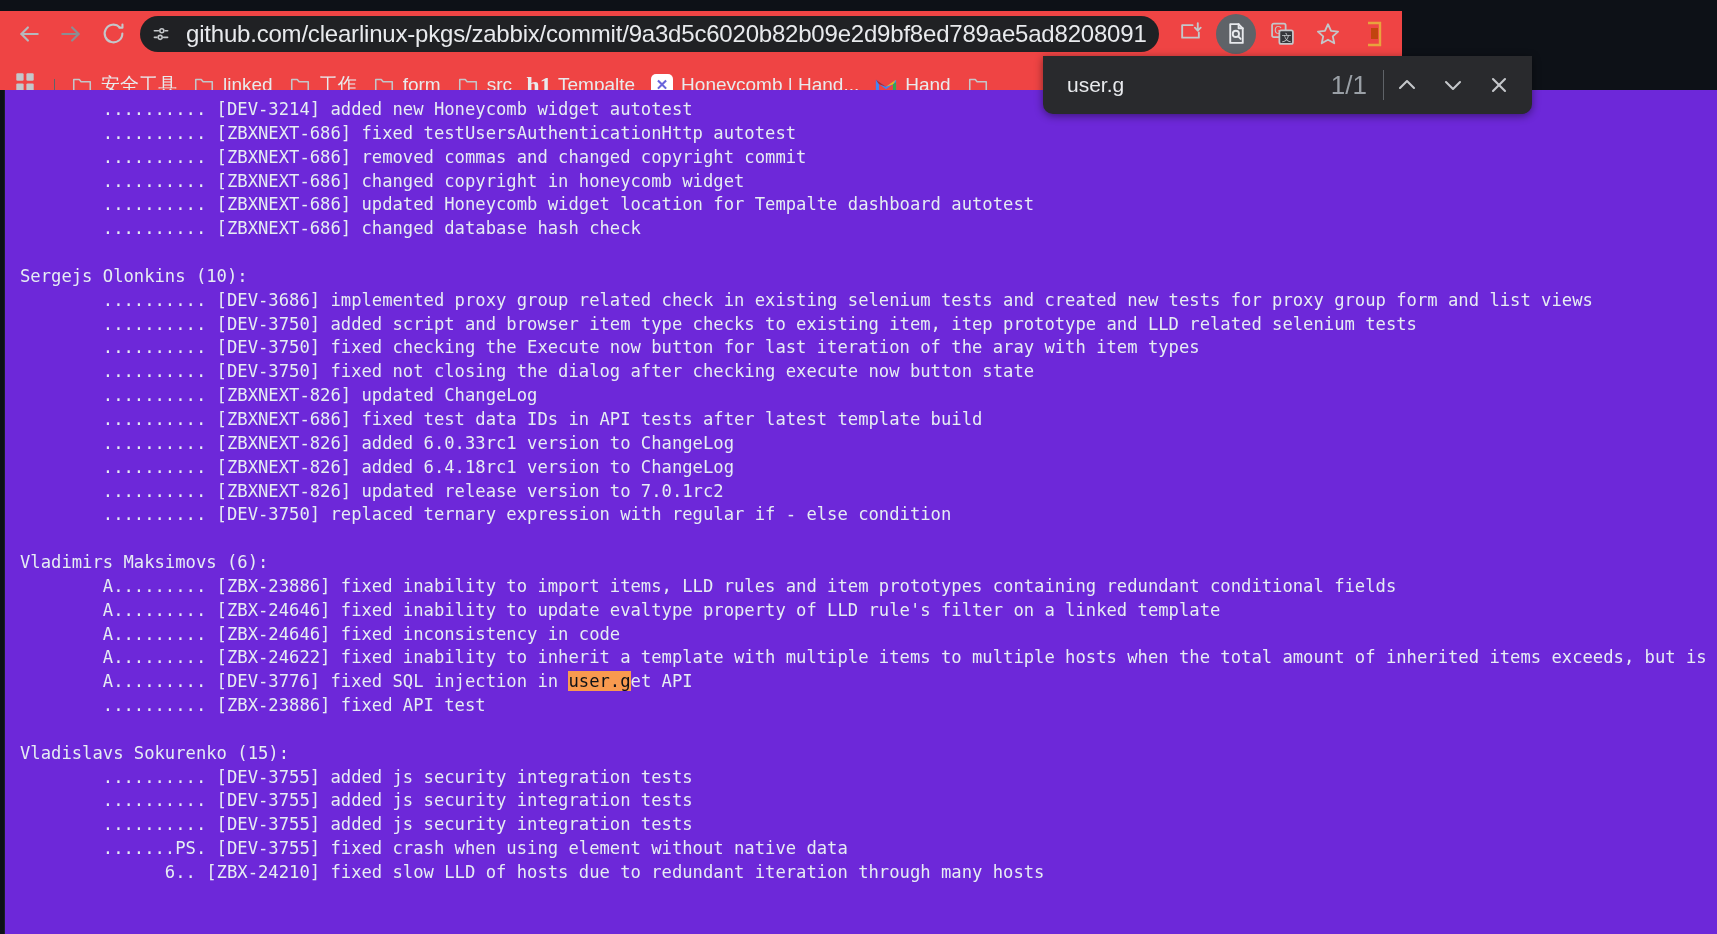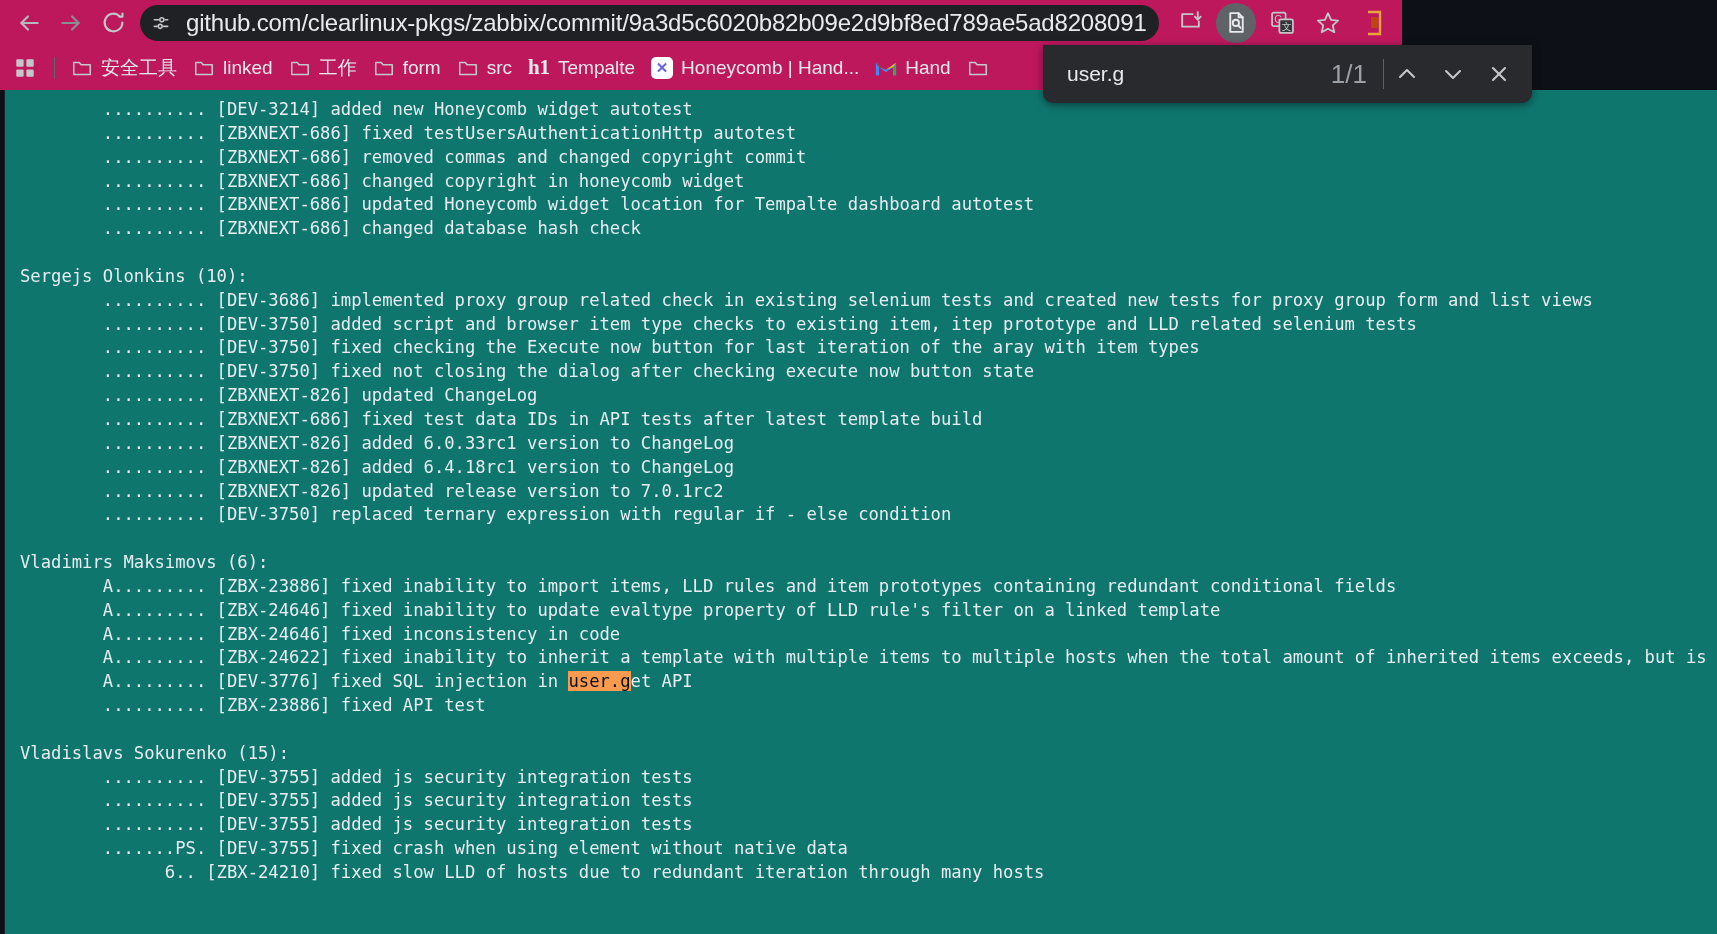--- a/index.html
+++ b/index.html
@@ -6,23 +6,23 @@
   html, body {
     margin: 0; padding: 0;
     width: 1717px; height: 934px;
     overflow: hidden;
     background: #0d1117;
     font-family: "Liberation Sans", sans-serif;
   }
 
   
   #browser-chrome {
-    position: absolute; top: 0; left: 0;
+    position: absolute; top: 11px; left: 0;
     width: 1402px; height: 90px;
-    background: #be185d;
+    background: #ef4444;
   }
 
   #toolbar {
     position: relative;
     height: 45px;
     display: flex;
     align-items: center;
     padding: 0 8px;
   }
 
@@ -72,21 +72,21 @@
     border-radius: 50%;
     margin: 0 3px;
   }
   .tb-icon.active { background: #5f6368; }
 
   
   #bookmarks-bar {
     position: relative;
     height: 45px;
     display: flex;
-    align-items: center;
+    align-items: flex-end;
     padding: 0 6px;
     overflow: hidden;
   }
   .bm {
     display: flex;
     align-items: center;
     height: 32px;
     padding: 0 8px;
     border-radius: 6px;
     flex: 0 0 auto;
@@ -99,21 +99,21 @@
     white-space: nowrap;
     overflow: hidden;
     text-overflow: ellipsis;
   }
   .bm-ico { width: 22px; height: 22px; flex: 0 0 auto; display:flex; align-items:center; justify-content:center;}
   #apps-btn { width: 38px; height: 38px; display:flex; align-items:center; justify-content:center; border-radius:50%; flex:0 0 auto; margin-right:2px;}
   .bm-sep { width: 1px; height: 22px; background: #5f6368; margin: 0 8px; flex: 0 0 auto; }
 
   .h1-logo {
     color: #e8eaed;
-    font-size: 21px;
+    font-size: 24px;
     font-weight: bold;
     font-family: "Liberation Serif", serif;
     line-height: 1;
   }
   .exc-logo {
     width: 22px; height: 22px;
     background: #fff;
     border-radius: 5px;
     display: flex; align-items: center; justify-content: center;
     font-size: 15px;
@@ -159,21 +159,21 @@
     display: flex; align-items: center; justify-content: center;
     border-radius: 50%;
   }
 
   
   #page {
     position: absolute;
     top: 90px; left: 0;
     width: 1717px;
     height: 844px;
-    background: #0f766e;
+    background: #6d28d9;
     overflow: hidden;
   }
   #page-left-gutter {
     position: absolute;
     top: 0; left: 0;
     width: 5px; height: 844px;
     background: #0d1117;
     border-right: 1px solid #1b2029;
   }
   #pre {

